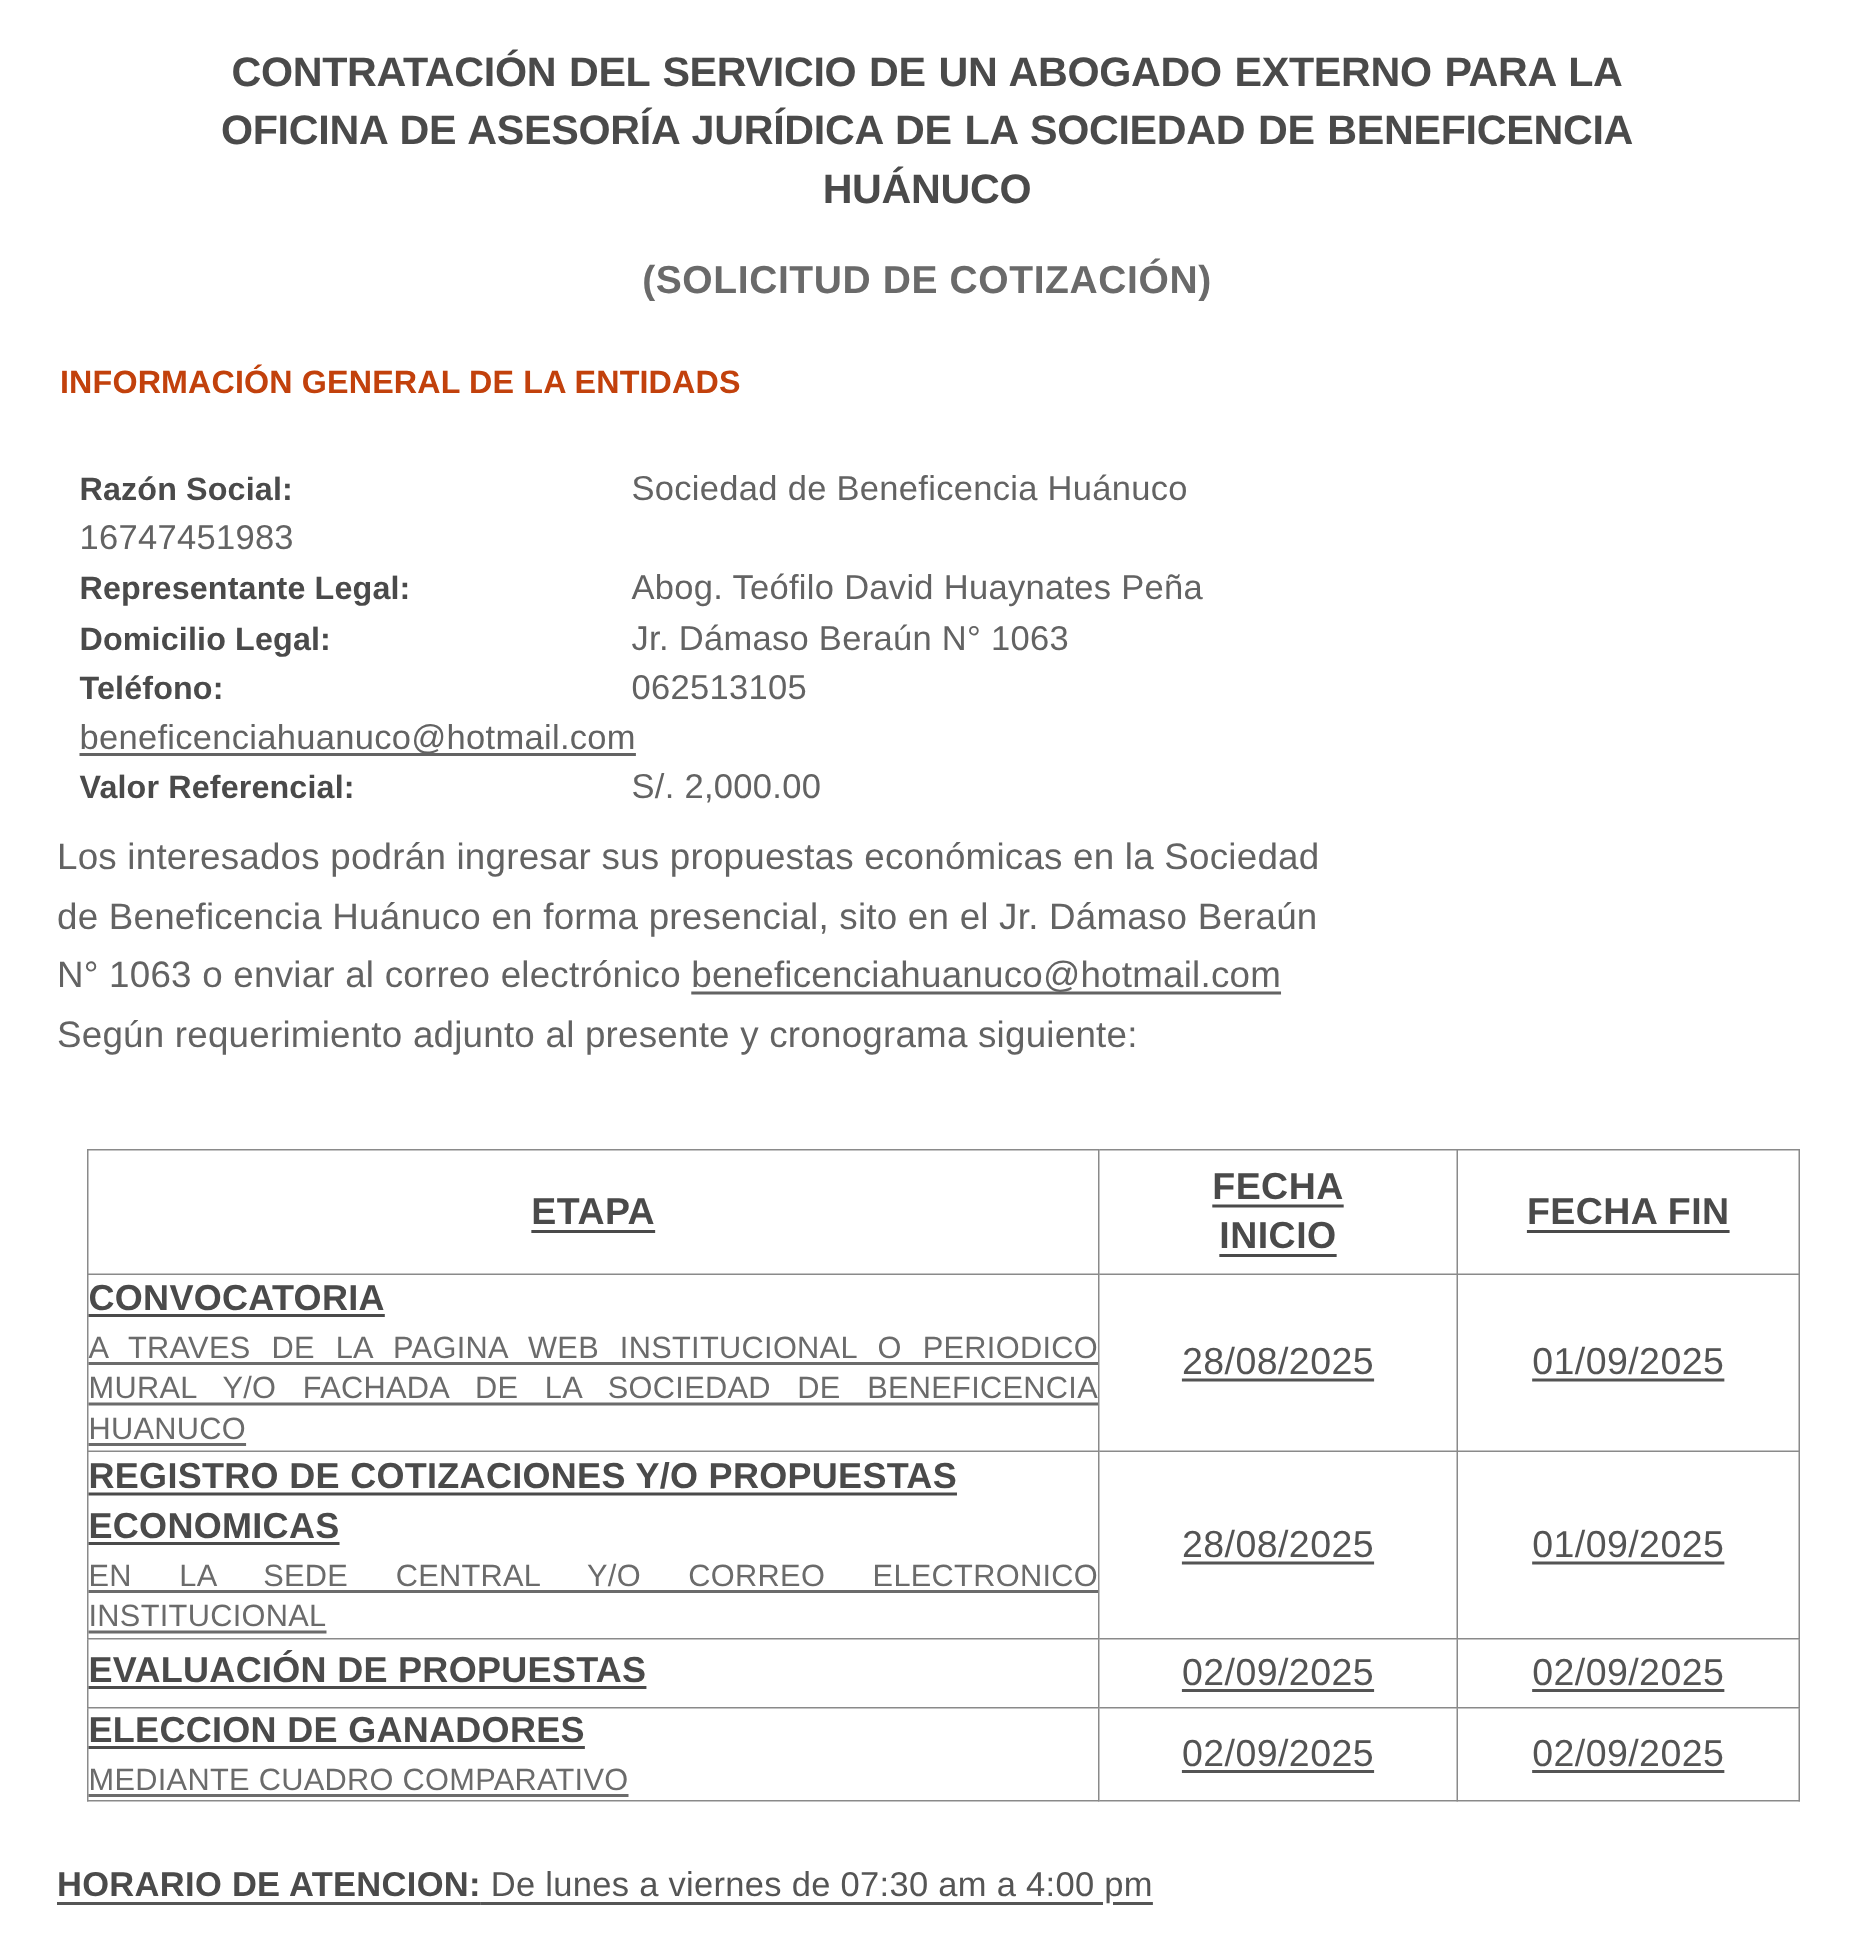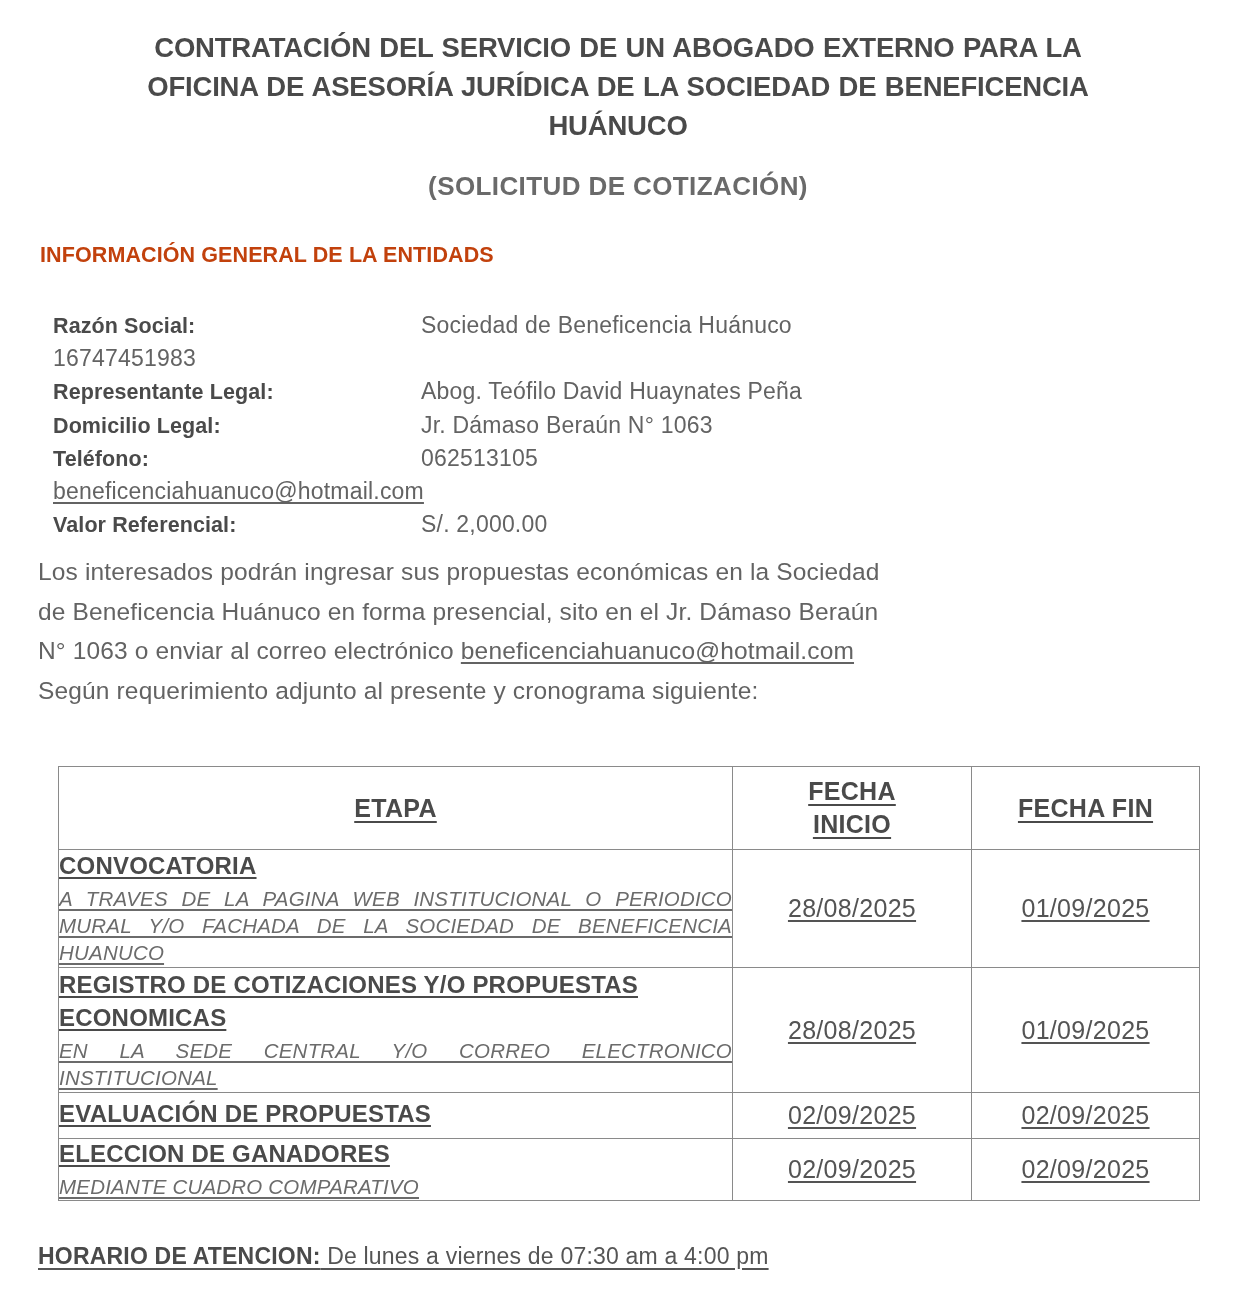--- a/index.html
+++ b/index.html
@@ -162,21 +162,20 @@
   .etapa-sub {
     font-size: 20.5px;
     font-weight: normal;
     line-height: 27px;
     color: #6b6b6b;
     letter-spacing: 0.2px;
     text-align: justify;
     text-decoration: underline;
     text-underline-offset: 2.5px;
     margin-top: 1px;
-    font-style: italic;
   }
   .etapa-sub.nojustify { text-align: left; }
 
   .date-cell {
     text-align: center;
     font-size: 25px;
     color: #545454;
     letter-spacing: 0.3px;
   }
   .date-cell span {

